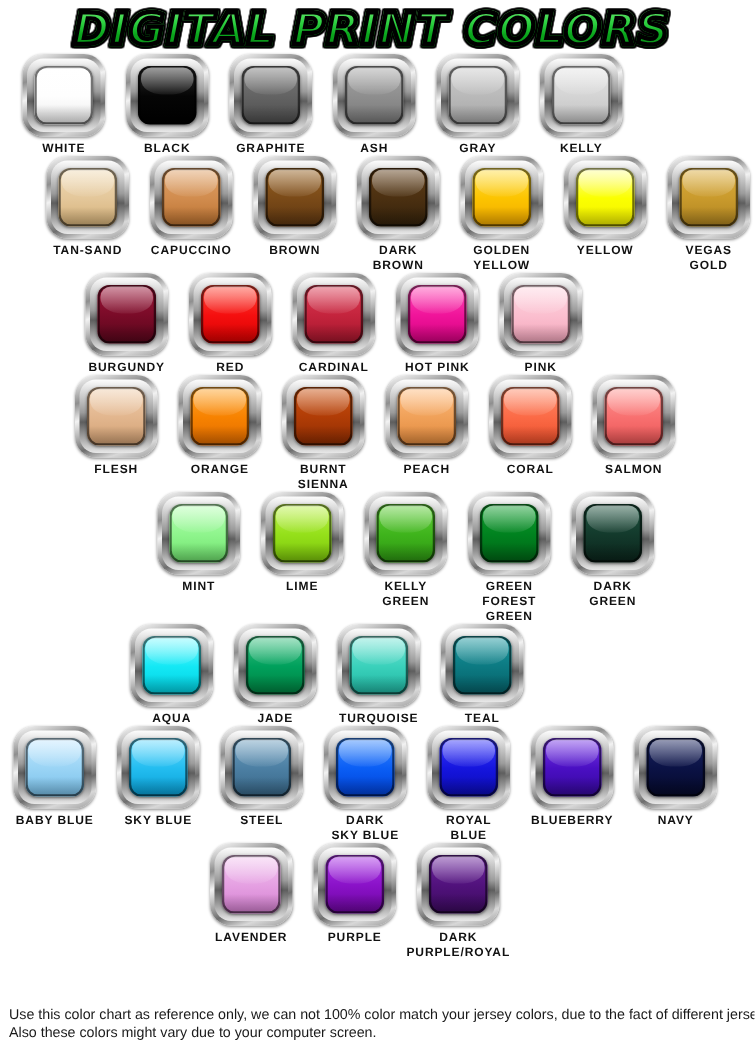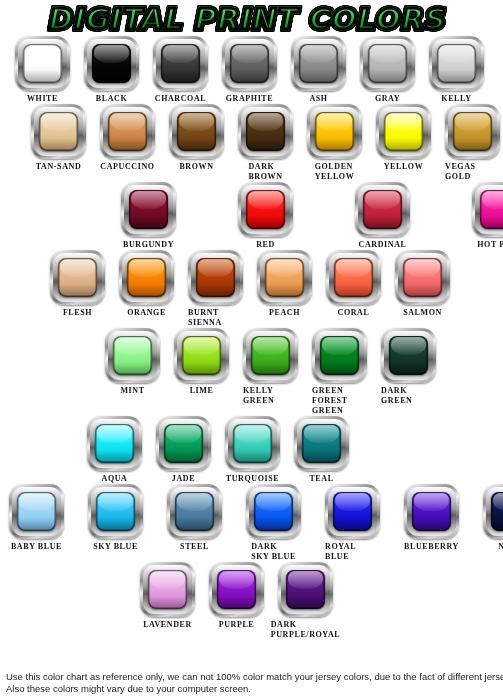--- a/index.html
+++ b/index.html
@@ -72,23 +72,23 @@
     pointer-events:none;
   }
   .inner .shade{
     position:absolute;left:0;right:0;bottom:0;height:34%;
     background:linear-gradient(180deg,rgba(0,0,0,0),rgba(0,0,0,.30));
     pointer-events:none;
   }
 
   .label{
     margin-top:3px;
-    font-family:Liberation Serif, serif;
+    font-family:Liberation Sans, sans-serif;
     font-weight:bold;font-size:8px;letter-spacing:.6px;
-    color:#111;text-align:left;line-height:10px;
+    color:#111;text-align:center;line-height:10px;
     white-space:pre-line;
   }
 
   
   .footer{
     position:absolute;left:6px;bottom:5px;right:6px;
     font-family:"Liberation Sans", sans-serif;
     font-size:9.5px;line-height:12px;color:#1a1a1a;
   }
   .footer div{white-space:nowrap;}
@@ -117,29 +117,20 @@
           <div class="bezel">
             <div class="inner" style="background: linear-gradient(rgb(42, 42, 42) 0%, rgb(5, 5, 5) 52%, rgb(0, 0, 0) 100%);">
               <div class="gloss"></div>
               <div class="shade"></div>
             </div>
           </div>
           <div class="label">BLACK</div>
         </div>
         <div class="cell">
           <div class="bezel">
-            <div class="inner" style="background: linear-gradient(rgb(86, 86, 86) 0%, rgb(58, 58, 58) 52%, rgb(38, 38, 38) 100%);">
-              <div class="gloss"></div>
-              <div class="shade"></div>
-            </div>
-          </div>
-          <div class="label">CHARCOAL</div>
-        </div>
-        <div class="cell">
-          <div class="bezel">
             <div class="inner" style="background: linear-gradient(rgb(124, 124, 124) 0%, rgb(99, 99, 99) 52%, rgb(76, 76, 76) 100%);">
               <div class="gloss"></div>
               <div class="shade"></div>
             </div>
           </div>
           <div class="label">GRAPHITE</div>
         </div>
         <div class="cell">
           <div class="bezel">
             <div class="inner" style="background: linear-gradient(rgb(166, 166, 166) 0%, rgb(142, 142, 142) 52%, rgb(119, 119, 119) 100%);">
@@ -228,21 +219,21 @@
         <div class="cell">
           <div class="bezel">
             <div class="inner" style="background: linear-gradient(rgb(220, 174, 63) 0%, rgb(201, 154, 44) 52%, rgb(174, 131, 32) 100%);">
               <div class="gloss"></div>
               <div class="shade"></div>
             </div>
           </div>
           <div class="label">VEGAS GOLD</div>
         </div>
       </div>
-      <div class="row" style="padding-left: 114px; gap: 48px;">
+      <div class="row" style="padding-left: 50px;">
         <div class="cell">
           <div class="bezel">
             <div class="inner" style="background: linear-gradient(rgb(156, 21, 56) 0%, rgb(122, 11, 40) 52%, rgb(87, 6, 27) 100%);">
               <div class="gloss"></div>
               <div class="shade"></div>
             </div>
           </div>
           <div class="label">BURGUNDY</div>
         </div>
         <div class="cell">
@@ -417,21 +408,21 @@
         <div class="cell">
           <div class="bezel">
             <div class="inner" style="background: linear-gradient(rgb(26, 152, 160) 0%, rgb(12, 122, 130) 52%, rgb(5, 96, 104) 100%);">
               <div class="gloss"></div>
               <div class="shade"></div>
             </div>
           </div>
           <div class="label">TEAL</div>
         </div>
       </div>
-      <div class="row" style="padding-left: 2px; gap: 10px;">
+      <div class="row" style="padding-left: 2px;">
         <div class="cell">
           <div class="bezel">
             <div class="inner" style="background: linear-gradient(rgb(198, 233, 255) 0%, rgb(154, 212, 245) 52%, rgb(120, 191, 232) 100%);">
               <div class="gloss"></div>
               <div class="shade"></div>
             </div>
           </div>
           <div class="label">BABY BLUE</div>
         </div>
         <div class="cell">

